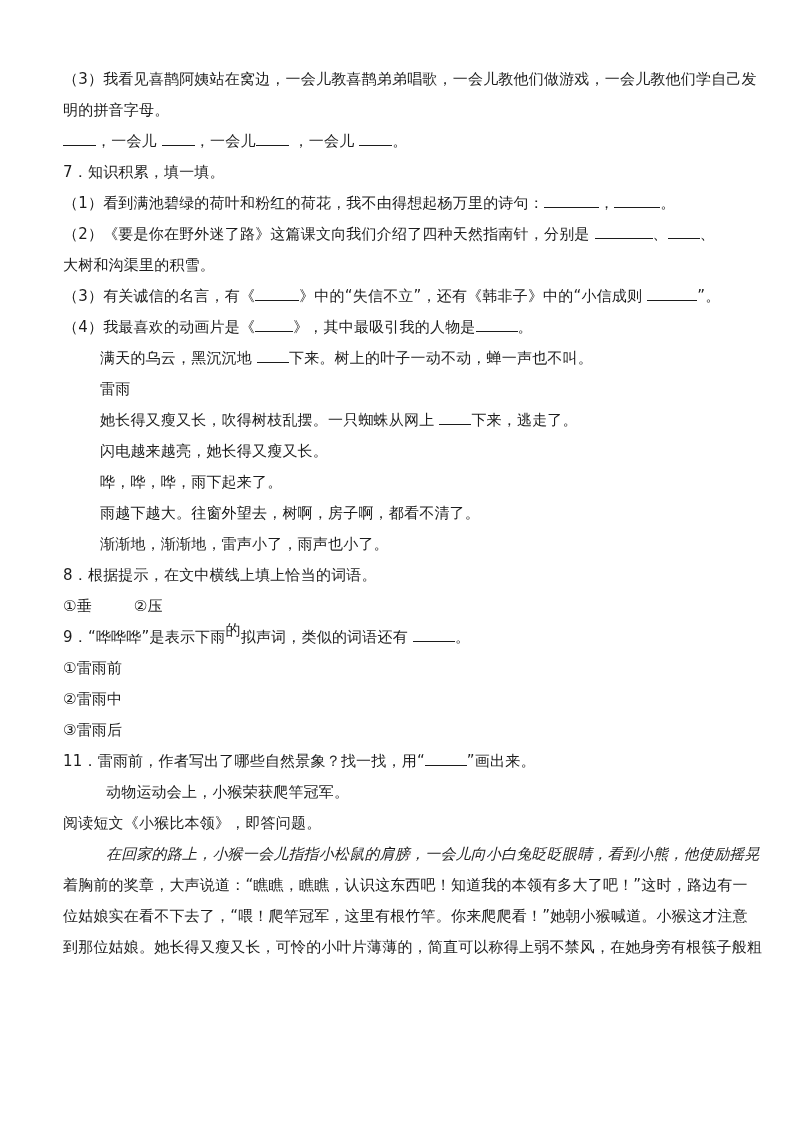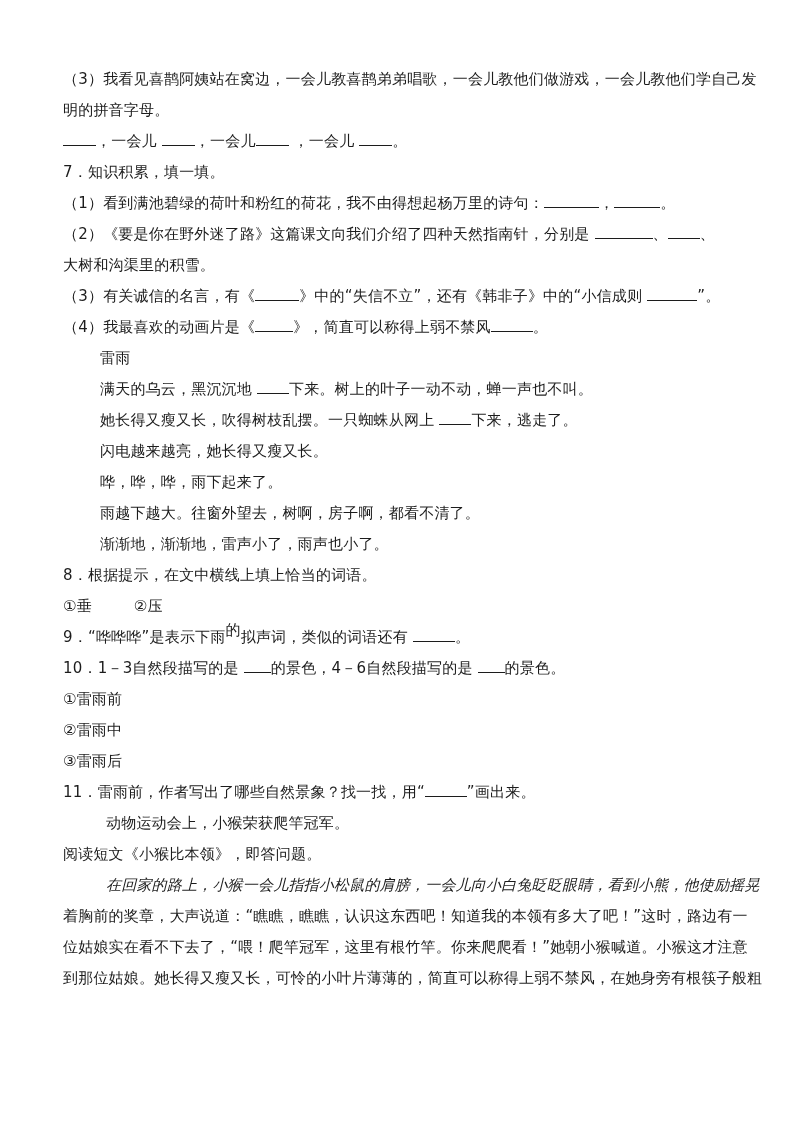--- a/index.html
+++ b/index.html
@@ -46,32 +46,31 @@
 <div class="page" style="background: rgb(255, 255, 255);">
   <div class="content" style="color: rgb(28, 28, 28);">
       <div class="line"><span class="seg-text">（3）我看见喜鹊阿姨站在窝边，一会儿教喜鹊弟弟唱歌，一会儿教他们做游戏，一会儿教他们学自己发</span></div>
       <div class="line"><span class="seg-text">明的拼音字母。</span></div>
       <div class="line"><span class="blank" style="width: 33px; border-bottom-color: rgb(28, 28, 28);"></span><span class="seg-text">，一会儿 </span><span class="blank" style="width: 33px; border-bottom-color: rgb(28, 28, 28);"></span><span class="seg-text">，一会儿</span><span class="blank" style="width: 33px; border-bottom-color: rgb(28, 28, 28);"></span><span class="seg-text"> ，一会儿 </span><span class="blank" style="width: 33px; border-bottom-color: rgb(28, 28, 28);"></span><span class="seg-text">。</span></div>
       <div class="line"><span class="seg-text">7．知识积累，填一填。</span></div>
       <div class="line"><span class="seg-text">（1）看到满池碧绿的荷叶和粉红的荷花，我不由得想起杨万里的诗句：</span><span class="blank" style="width: 55px; border-bottom-color: rgb(28, 28, 28);"></span><span class="seg-text">，</span><span class="blank" style="width: 46px; border-bottom-color: rgb(28, 28, 28);"></span><span class="seg-text">。</span></div>
       <div class="line"><span class="seg-text">（2）《要是你在野外迷了路》这篇课文向我们介绍了四种天然指南针，分别是 </span><span class="blank" style="width: 58px; border-bottom-color: rgb(28, 28, 28);"></span><span class="seg-text">、</span><span class="blank" style="width: 32px; border-bottom-color: rgb(28, 28, 28);"></span><span class="seg-text">、</span></div>
       <div class="line"><span class="seg-text">大树和沟渠里的积雪。</span></div>
       <div class="line"><span class="seg-text">（3）有关诚信的名言，有《</span><span class="blank" style="width: 44px; border-bottom-color: rgb(28, 28, 28);"></span><span class="seg-text">》中的“失信不立”，还有《韩非子》中的“小信成则 </span><span class="blank" style="width: 50px; border-bottom-color: rgb(28, 28, 28);"></span><span class="seg-text">”。</span></div>
-      <div class="line"><span class="seg-text">（4）我最喜欢的动画片是《</span><span class="blank" style="width: 38px; border-bottom-color: rgb(28, 28, 28);"></span><span class="seg-text">》，简直可以称得上弱不禁风</span><span class="blank" style="width: 42px; border-bottom-color: rgb(28, 28, 28);"></span><span class="seg-text">。</span></div>
+      <div class="line"><span class="seg-text">（4）我最喜欢的动画片是《</span><span class="blank" style="width: 38px; border-bottom-color: rgb(28, 28, 28);"></span><span class="seg-text">》，其中最吸引我的人物是</span><span class="blank" style="width: 42px; border-bottom-color: rgb(28, 28, 28);"></span><span class="seg-text">。</span></div>
+      <div class="line" style="padding-left: 37px;"><span class="seg-text">满天的乌云，黑沉沉地 </span><span class="blank" style="width: 32px; border-bottom-color: rgb(28, 28, 28);"></span><span class="seg-text">下来。树上的叶子一动不动，蝉一声也不叫。</span></div>
       <div class="line" style="padding-left: 37px;"><span class="seg-text">雷雨</span></div>
-      <div class="line" style="padding-left: 37px;"><span class="seg-text">满天的乌云，黑沉沉地 </span><span class="blank" style="width: 32px; border-bottom-color: rgb(28, 28, 28);"></span><span class="seg-text">下来。树上的叶子一动不动，蝉一声也不叫。</span></div>
       <div class="line" style="padding-left: 37px;"><span class="seg-text">她长得又瘦又长，吹得树枝乱摆。一只蜘蛛从网上 </span><span class="blank" style="width: 32px; border-bottom-color: rgb(28, 28, 28);"></span><span class="seg-text">下来，逃走了。</span></div>
       <div class="line" style="padding-left: 37px;"><span class="seg-text">闪电越来越亮，她长得又瘦又长。</span></div>
       <div class="line" style="padding-left: 37px;"><span class="seg-text">哗，哗，哗，雨下起来了。</span></div>
       <div class="line" style="padding-left: 37px;"><span class="seg-text">雨越下越大。往窗外望去，树啊，房子啊，都看不清了。</span></div>
       <div class="line" style="padding-left: 37px;"><span class="seg-text">渐渐地，渐渐地，雷声小了，雨声也小了。</span></div>
       <div class="line"><span class="seg-text">8．根据提示，在文中横线上填上恰当的词语。</span></div>
       <div class="line"><span class="seg-text">①垂</span><span class="gap" style="width: 42px;"></span><span class="seg-text">②压</span></div>
       <div class="line"><span class="seg-text">9．“哗哗哗”是表示下雨</span><span class="sup">的</span><span class="seg-text">拟声词，类似的词语还有 </span><span class="blank" style="width: 42px; border-bottom-color: rgb(28, 28, 28);"></span><span class="seg-text">。</span></div>
-      <div class="line"><span class="seg-text">10．1－3自然段描写的是 </span><span class="blank" style="width: 27px; border-bottom-color: rgb(28, 28, 28);"></span><span class="seg-text">的景色，4－6自然段描写的是 </span><span class="blank" style="width: 27px; border-bottom-color: rgb(28, 28, 28);"></span><span class="seg-text">的景色。</span></div>
       <div class="line"><span class="seg-text">①雷雨前</span></div>
       <div class="line"><span class="seg-text">②雷雨中</span></div>
       <div class="line"><span class="seg-text">③雷雨后</span></div>
       <div class="line"><span class="seg-text">11．雷雨前，作者写出了哪些自然景象？找一找，用“</span><span class="blank" style="width: 42px; border-bottom-color: rgb(28, 28, 28);"></span><span class="seg-text">”画出来。</span></div>
       <div class="line" style="padding-left: 43px;"><span class="seg-text">动物运动会上，小猴荣获爬竿冠军。</span></div>
       <div class="line"><span class="seg-text">阅读短文《小猴比本领》，即答问题。</span></div>
       <div class="line" style="padding-left: 43px; font-style: italic;"><span class="seg-text">在回家的路上，小猴一会儿指指小松鼠的肩膀，一会儿向小白兔眨眨眼睛，看到小熊，他使励摇晃</span></div>
       <div class="line"><span class="seg-text">着胸前的奖章，大声说道：“瞧瞧，瞧瞧，认识这东西吧！知道我的本领有多大了吧！”这时，路边有一</span></div>
       <div class="line"><span class="seg-text">位姑娘实在看不下去了，“喂！爬竿冠军，这里有根竹竿。你来爬爬看！”她朝小猴喊道。小猴这才注意</span></div>
       <div class="line"><span class="seg-text">到那位姑娘。她长得又瘦又长，可怜的小叶片薄薄的，简直可以称得上弱不禁风，在她身旁有根筷子般粗</span></div>

